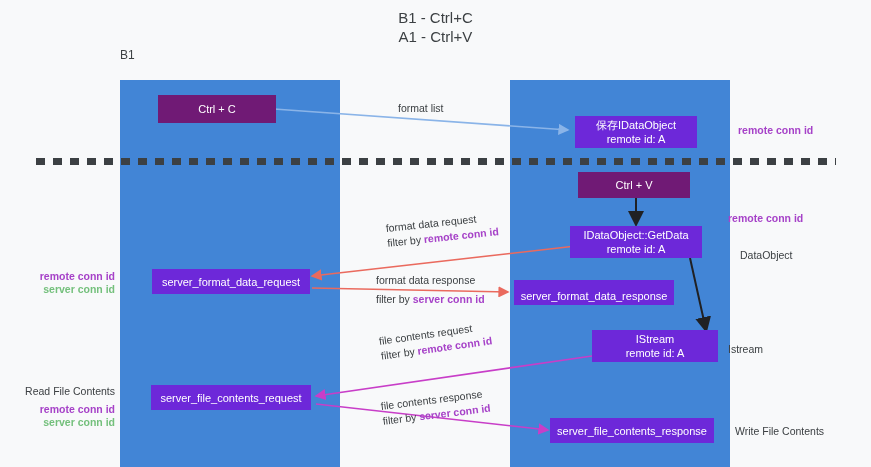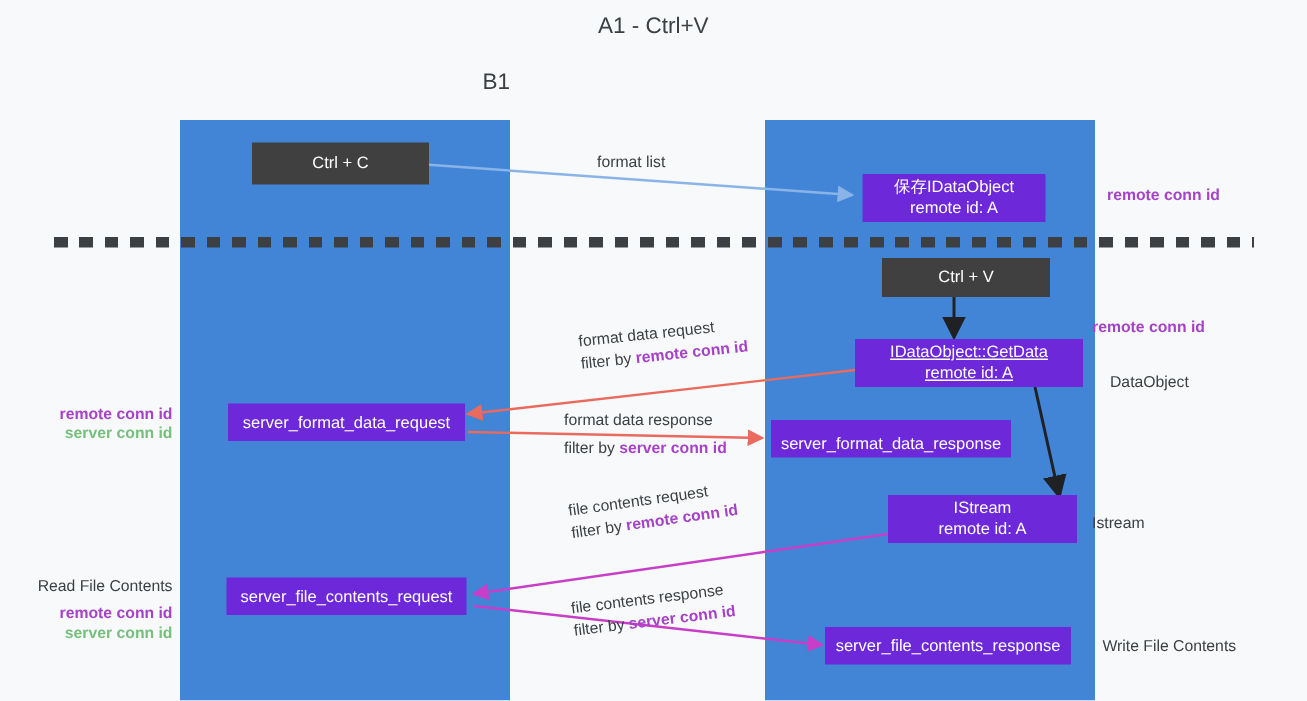--- a/index.html
+++ b/index.html
@@ -15,42 +15,42 @@
   #canvas { position: absolute; inset: 0; }
 
   
   .title {
     position: absolute; left: 0; top: 8px; width: 871px;
     text-align: center; font-size: 15px; line-height: 19px; color: #3c4043;
   }
 
   
   .col-head {
-    position: absolute; text-align: right; font-size: 15px;
+    position: absolute; text-align: left; font-size: 12px;
     line-height: 14px; color: #3c4043;
   }
 
   
   .lane { position: absolute; background: #4285d6; }
 
   
   .divider {
     position: absolute; left: 36px; top: 158px; width: 800px; height: 7px;
     background-image: repeating-linear-gradient(to right,
        #3c4043 0px, #3c4043 9px, rgba(0,0,0,0) 9px, rgba(0,0,0,0) 17px);
   }
 
   
   .node {
     position: absolute; display: flex; flex-direction: column;
     align-items: center; justify-content: center;
     color: #ffffff; font-size: 11px; line-height: 14px;
     text-align: center; padding: 2px 6px;
   }
-  .node.green  { background: #404040; margin-left: 10px; }
+  .node.green  { background: #701a75; }
   .node.orange { background: #6d28d9; }
 
   
   .lab {
     position: absolute; font-size: 10.5px; line-height: 14px;
     color: #3c4043; white-space: nowrap; text-align: right;
   }
   .lab.right  { text-align: right; }
   .purple { color: #a642c8; font-weight: bold; }
   .green-t { color: #74c07c; font-weight: bold; }
@@ -60,20 +60,21 @@
 
   svg.wires { position: absolute; left: 0; top: 0; width: 871px; height: 467px;
               pointer-events: none; }
 </style>
 </head>
 <body>
 
 <div id="canvas">
 
   <div class="title">
+    <div>B1 - Ctrl+C</div>
     <div>A1 - Ctrl+V</div>
   </div>
 
   <div class="col-head" style="left:120px; top:48px; width:220px;">
     <div>B1</div>
   </div>
 
   <div class="lane" style="left:120px; top:80px; width:220px; height:387px;"></div>
   <div class="lane" style="left:510px; top:80px; width:220px; height:387px;"></div>
 
@@ -116,21 +117,21 @@
 
   <div class="node orange" style="left:575px; top:116px; width:122px; height:32px;">
     <div>保存IDataObject</div>
     <div>remote id: A</div>
   </div>
 
   <div class="node green" style="left:578px; top:172px; width:112px; height:26px;">
     <div>Ctrl + V</div>
   </div>
 
-  <div class="node orange" style="left:570px; top:226px; width:152px; height:32px;text-decoration:underline;">
+  <div class="node orange" style="left:570px; top:226px; width:132px; height:32px;">
     <div>IDataObject::GetData</div>
     <div>remote id: A</div>
   </div>
 
   <div class="node orange" style="left:152px; top:269px; width:158px; height:25px;">
     <div>server_format_data_request</div>
   </div>
 
   <div class="node orange" style="left:514px; top:280px; width:160px; height:25px;justify-content:flex-end;">
     <div>server_format_data_response</div>

